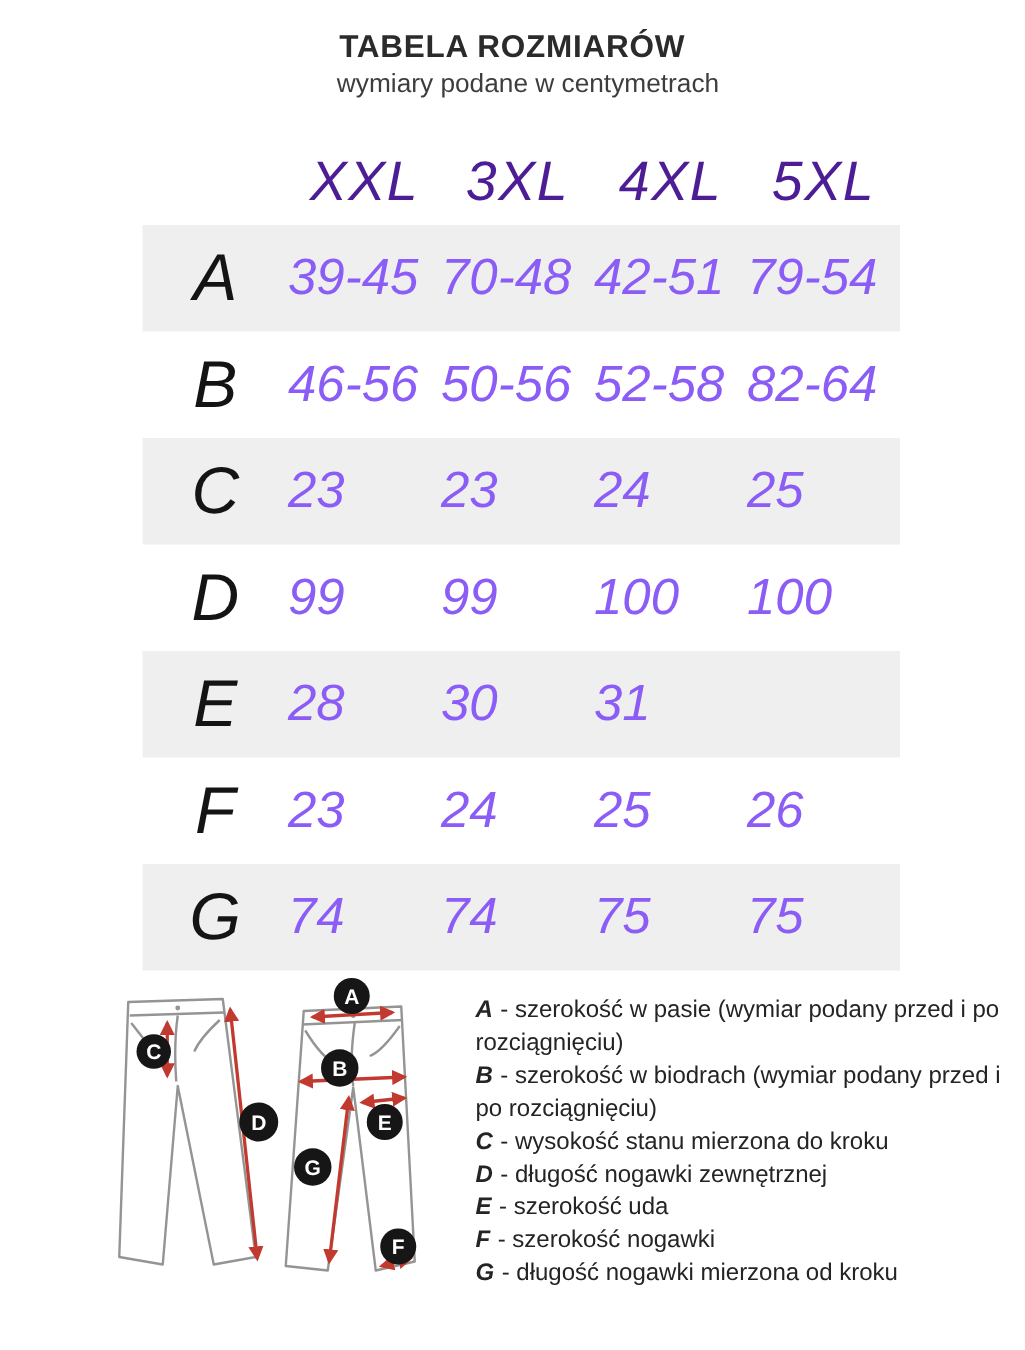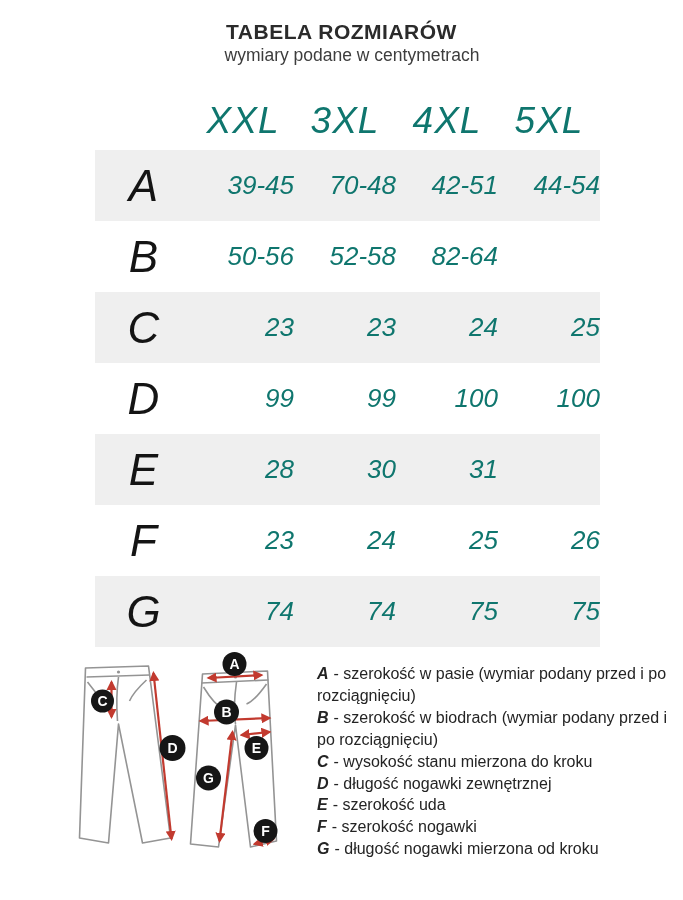--- a/index.html
+++ b/index.html
@@ -22,29 +22,29 @@
   }
   
   .size-table { margin: 26px 0 0 95px; width: 505px; font-style: italic; }
   .trow {
     display: grid;
     grid-template-columns: 97px 102px 102px 102px 102px;
     align-items: center;
   }
   .thead { height: 58px; }
   .size-cell {
-    text-align: center; font-size: 37px; color: #0f766e;
+    text-align: center; font-size: 37px; color: #4c1d95;
     letter-spacing: 1px;
   }
   .tbody .trow { height: 71px; }
   .tbody .trow:nth-child(odd) { background: #efefef; }
   .label-cell {
     text-align: center; font-size: 44px; font-weight: 400; color: #141414;
   }
-  .value-cell { text-align: right; font-size: 26px; color: #0f766e; }
+  .value-cell { text-align: left; font-size: 34px; color: #8b5cf6; }
   
   .bottom { display: flex; margin-top: 4px; padding-left: 68px; }
   .diagram { flex: 0 0 auto; }
   .legend {
     width: 354px; margin-left: 12px; margin-top: 12px;
     font-size: 16px; line-height: 1.37; color: #242424;
   }
   .legend-item b { font-style: italic; font-weight: 700; margin-right: 5px; }
   .badge-text {
     font-family: "Liberation Sans", sans-serif;
@@ -68,24 +68,25 @@
       <div class="size-cell">3XL</div>
       <div class="size-cell">4XL</div>
       <div class="size-cell">5XL</div>
     </div>
     <div class="tbody">
       <div class="trow">
         <div class="label-cell">A</div>
         <div class="value-cell">39-45</div>
         <div class="value-cell">70-48</div>
         <div class="value-cell">42-51</div>
-        <div class="value-cell">44-54</div>
+        <div class="value-cell">79-54</div>
       </div>
       <div class="trow">
         <div class="label-cell">B</div>
+        <div class="value-cell">46-56</div>
         <div class="value-cell">50-56</div>
         <div class="value-cell">52-58</div>
         <div class="value-cell">82-64</div>
       </div>
       <div class="trow">
         <div class="label-cell">C</div>
         <div class="value-cell">23</div>
         <div class="value-cell">23</div>
         <div class="value-cell">24</div>
         <div class="value-cell">25</div>

